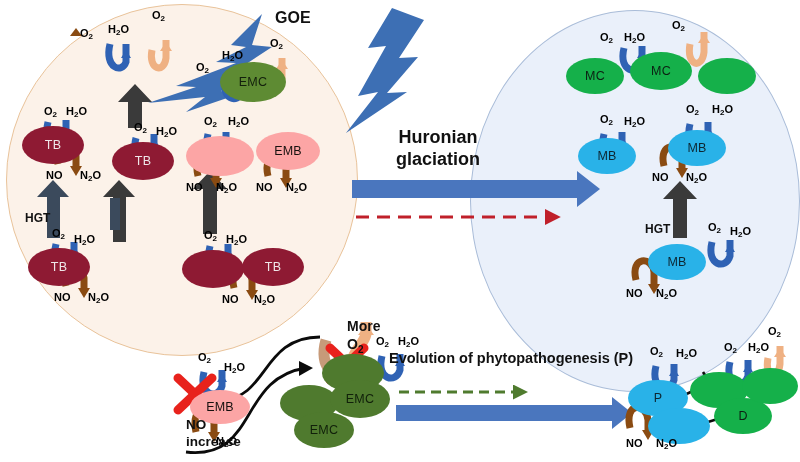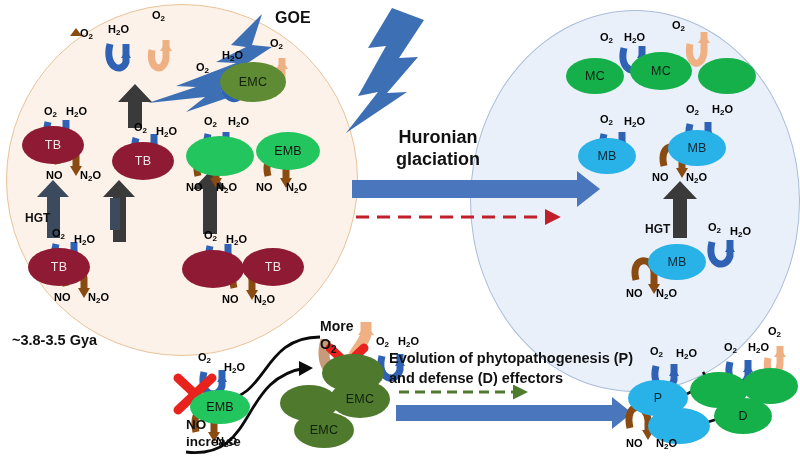--- a/index.html
+++ b/index.html
@@ -33,21 +33,21 @@
   .cell{
     position:absolute;
     border-radius:50%;
     display:flex;align-items:center;justify-content:center;
     color:#141414;
     font-size:12.5px;
     letter-spacing:.2px;
   }
   .cell.tb{background:#8e1a33;color:#efe6e8;}
   .cell.tc{background:#2f5c30;color:#eef3ee;}
-  .cell.emb{background:#22c55e;color:#17110f;}
+  .cell.emb{background:#fca5a5;color:#17110f;}
   .cell.emc{background:#5e8b33;color:#13200c;}
   .cell.emc-dark{background:#4f7a2e;color:#11200a;}
   .cell.mc{background:#15b04a;color:#0c2013;}
   .cell.mb{background:#29b2e8;color:#0d2732;}
   .cell.blank{color:transparent;}
 
   
   .lbl{
     position:absolute;
     font-weight:bold;
@@ -65,21 +65,21 @@
     color:#111;
     white-space:nowrap;
     line-height:1.22;
   }
   #goe-label{font-size:16px;left:275px;top:8px;}
   #huronian-label{font-size:18px;left:383px;top:127px;text-align:center;white-space:normal;width:110px;}
   #o2-increase-label{font-size:14px;left:357px;top:225px;white-space:normal;width:130px;line-height:1.35;}
   #gya-archean-label{font-size:14.5px;left:12px;top:332px;}
   #hgt-left-label{font-size:12px;left:25px;top:211px;}
   #hgt-right-label{font-size:12px;left:645px;top:222px;}
-  #more-o2-label{font-size:14px;left:320px;top:317px;white-space:normal;width:50px;line-height:1.3;}
+  #more-o2-label{font-size:14px;left:347px;top:317px;white-space:normal;width:50px;line-height:1.3;}
   #no-surplus-label{font-size:13.5px;left:186px;top:417px;white-space:normal;width:56px;line-height:1.25;}
   #evolution-label{font-size:14.5px;left:389px;top:348px;white-space:normal;width:262px;line-height:1.4;}
 
   
   #vec{position:absolute;left:0;top:0;width:800px;height:462px;pointer-events:none;}
 </style>
 </head>
 <body>
 
 <div id="stage">
@@ -442,29 +442,27 @@
   <div class="lbl" style="left:650px;top:346px;">O<sub>2</sub></div>
   <div class="lbl" style="left:676px;top:348px;">H<sub>2</sub>O</div>
   <div class="lbl" style="left:724px;top:342px;">O<sub>2</sub></div>
   <div class="lbl" style="left:748px;top:342px;">H<sub>2</sub>O</div>
   <div class="lbl" style="left:768px;top:326px;">O<sub>2</sub></div>
   <div class="lbl" style="left:626px;top:438px;">NO</div>
   <div class="lbl" style="left:656px;top:438px;">N<sub>2</sub>O</div>
 
   <div class="txt" id="goe-label">GOE</div>
   <div class="txt" id="huronian-label">Huronian glaciation</div>
-  <div class="txt" id="gya-archean-label">~3.8-3.5 Gya</div>
   <div class="txt" id="hgt-left-label">HGT</div>
   <div class="txt" id="hgt-right-label">HGT</div>
   <div class="txt" id="more-o2-label">
     <span>More</span><br>
     <span>O<sub style="font-size:10px;">2</sub></span>
   </div>
   <div class="txt" id="no-surplus-label">
     <span>NO</span><br>
     <span>increase</span>
   </div>
   <div class="txt" id="evolution-label">
     <span>Evolution of phytopathogenesis (P)</span><br>
-    <span>and  defense (D) effectors</span>
   </div>
 
 </div>
 
 </body></html>

